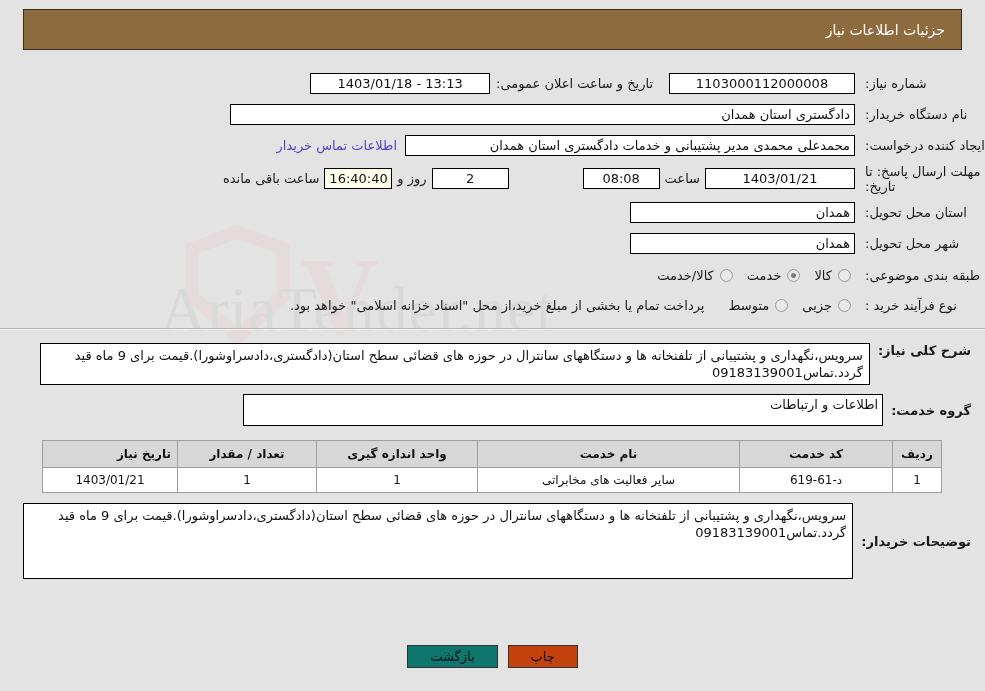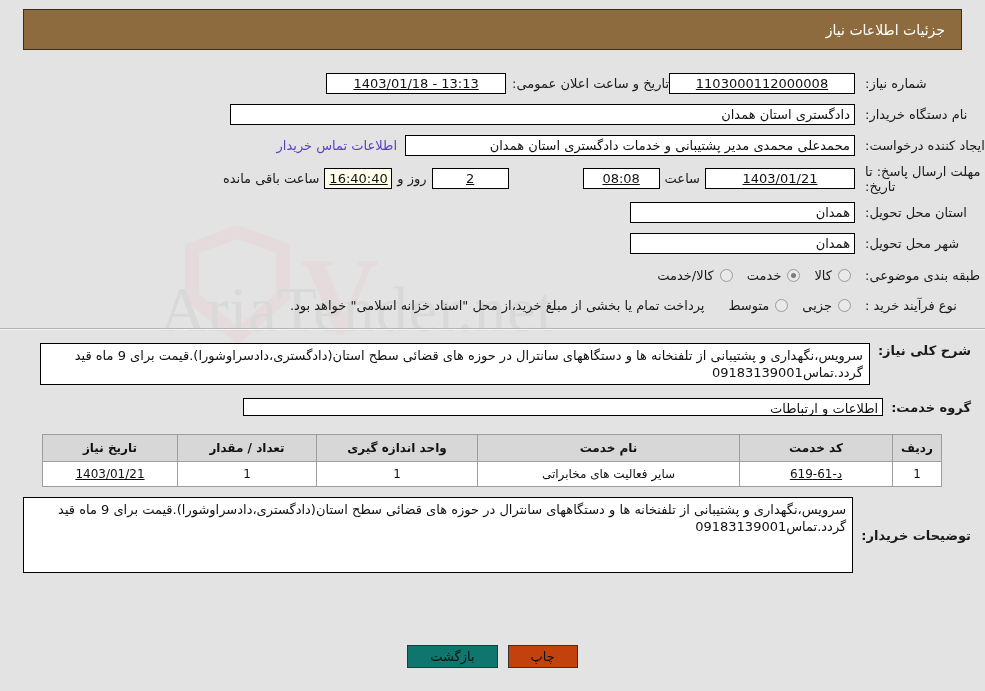--- a/index.html
+++ b/index.html
@@ -249,41 +249,41 @@
     border: 1px solid #333;
     font-size: 13px;
     padding: 3px 22px;
     cursor: pointer;
     font-family: inherit;
     color: #111;
   }
   .btn-print { background: #c2410c; text-align: right; }
   .btn-back  { background: #0f766e; }
 
-  .ltr { direction: ltr; unicode-bidi: embed; text-decoration: underline; }
+  .ltr { direction: ltr; unicode-bidi: embed; }
 </style>
 </head>
 <body>
 
 <div class="watermark">
   <div class="wm-shield"></div>
   <div class="wm-v">V</div>
   <div class="wm-text">AriaTender.net</div>
 </div>
 
 <div class="page-header">
   <span class="title">جزئیات اطلاعات نیاز</span>
 </div>
 
 <div class="content">
 
   <div class="form-row" style="padding-top:8px;">
     <div class="lbl lbl-col">شماره نیاز:</div>
     <div class="txtbox ltr" style="width:186px;">1103000112000008</div>
-    <div class="lbl" style="margin-right:auto; padding-right:0;">تاریخ و ساعت اعلان عمومی:</div>
+    <div class="lbl" style="margin-right:auto; padding-right:16px;">تاریخ و ساعت اعلان عمومی:</div>
     <div class="txtbox ltr" style="width:180px; margin-left:798px;">1403/01/18 - 13:13</div>
   </div>
 
   <div class="form-row" style="margin-top:5px;">
     <div class="lbl lbl-col">نام دستگاه خریدار:</div>
     <div class="txtbox right" style="width:625px;">دادگستری استان همدان</div>
   </div>
 
   <div class="form-row" style="margin-top:5px;">
     <div class="lbl lbl-col">ایجاد کننده درخواست:</div>
@@ -338,33 +338,33 @@
 
   <div class="ta-wrap" style="padding:6px 14px 0 0;">
     <span class="ta-label">شرح کلی نیاز:</span>
     <div class="ta" style="width:830px; height:42px;">سرویس،نگهداری و پشتیبانی از تلفنخانه ها و دستگاههای سانترال در حوزه های قضائی سطح استان(دادگستری،دادسراوشورا).قیمت برای 9 ماه قید گردد.تماس09183139001</div>
 
   </div>
 
 
   <div class="form-row" style="margin-top:9px; padding-right:14px;">
     <span class="ta-label">گروه خدمت:</span>
-    <div class="txtbox right" style="width:640px; height:18px; line-height:20px;">اطلاعات و ارتباطات</div>
+    <div class="txtbox right" style="width:640px; height:32px; line-height:20px;">اطلاعات و ارتباطات</div>
   </div>
 
   <div style="padding:14px 43px 0 43px;">
     <table class="grid" style="width:900px;">
       <thead>
         <tr>
           <th style="width:36px;">ردیف</th>
           <th style="width:140px;">کد خدمت</th>
           <th>نام خدمت</th>
           <th style="width:148px;">واحد اندازه گیری</th>
           <th style="width:126px;">تعداد / مقدار</th>
-          <th style="width:122px;">تاریخ نیاز</th>
+          <th style="width:122px;text-align:right;">تاریخ نیاز</th>
         </tr>
       </thead>
       <tbody>
         <tr>
           <td>1</td>
           <td class="ltr">د-61-619</td>
           <td>سایر فعالیت های مخابراتی</td>
           <td>1</td>
           <td>1</td>
           <td class="ltr">1403/01/21</td>

